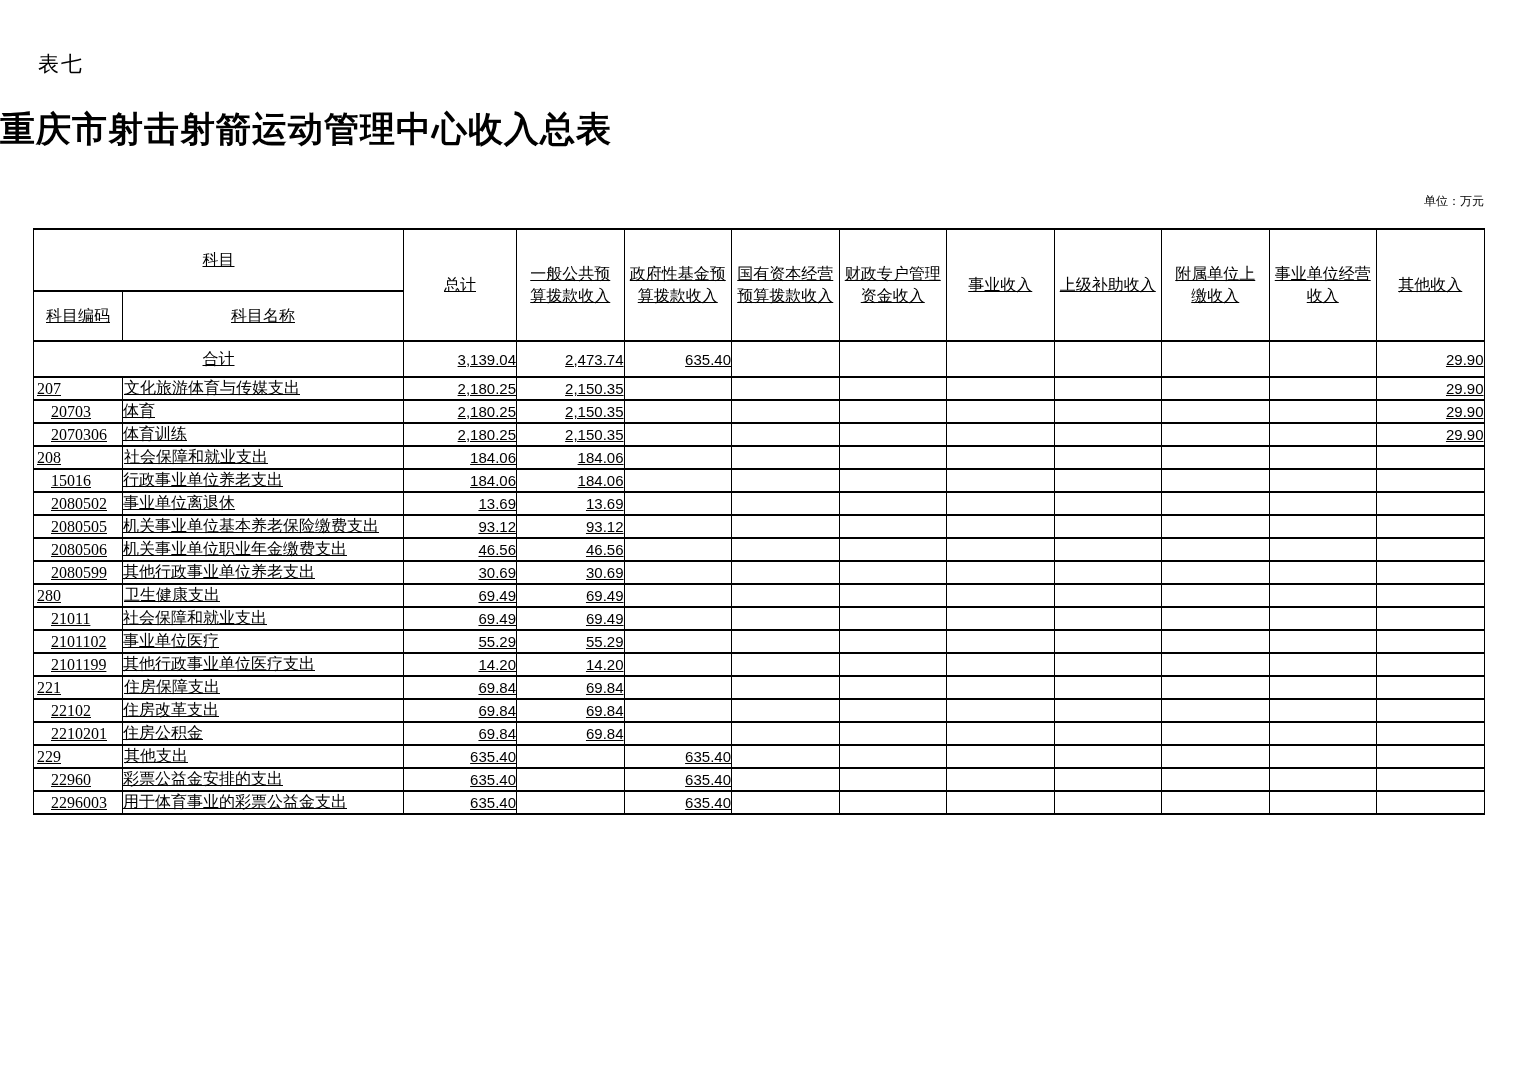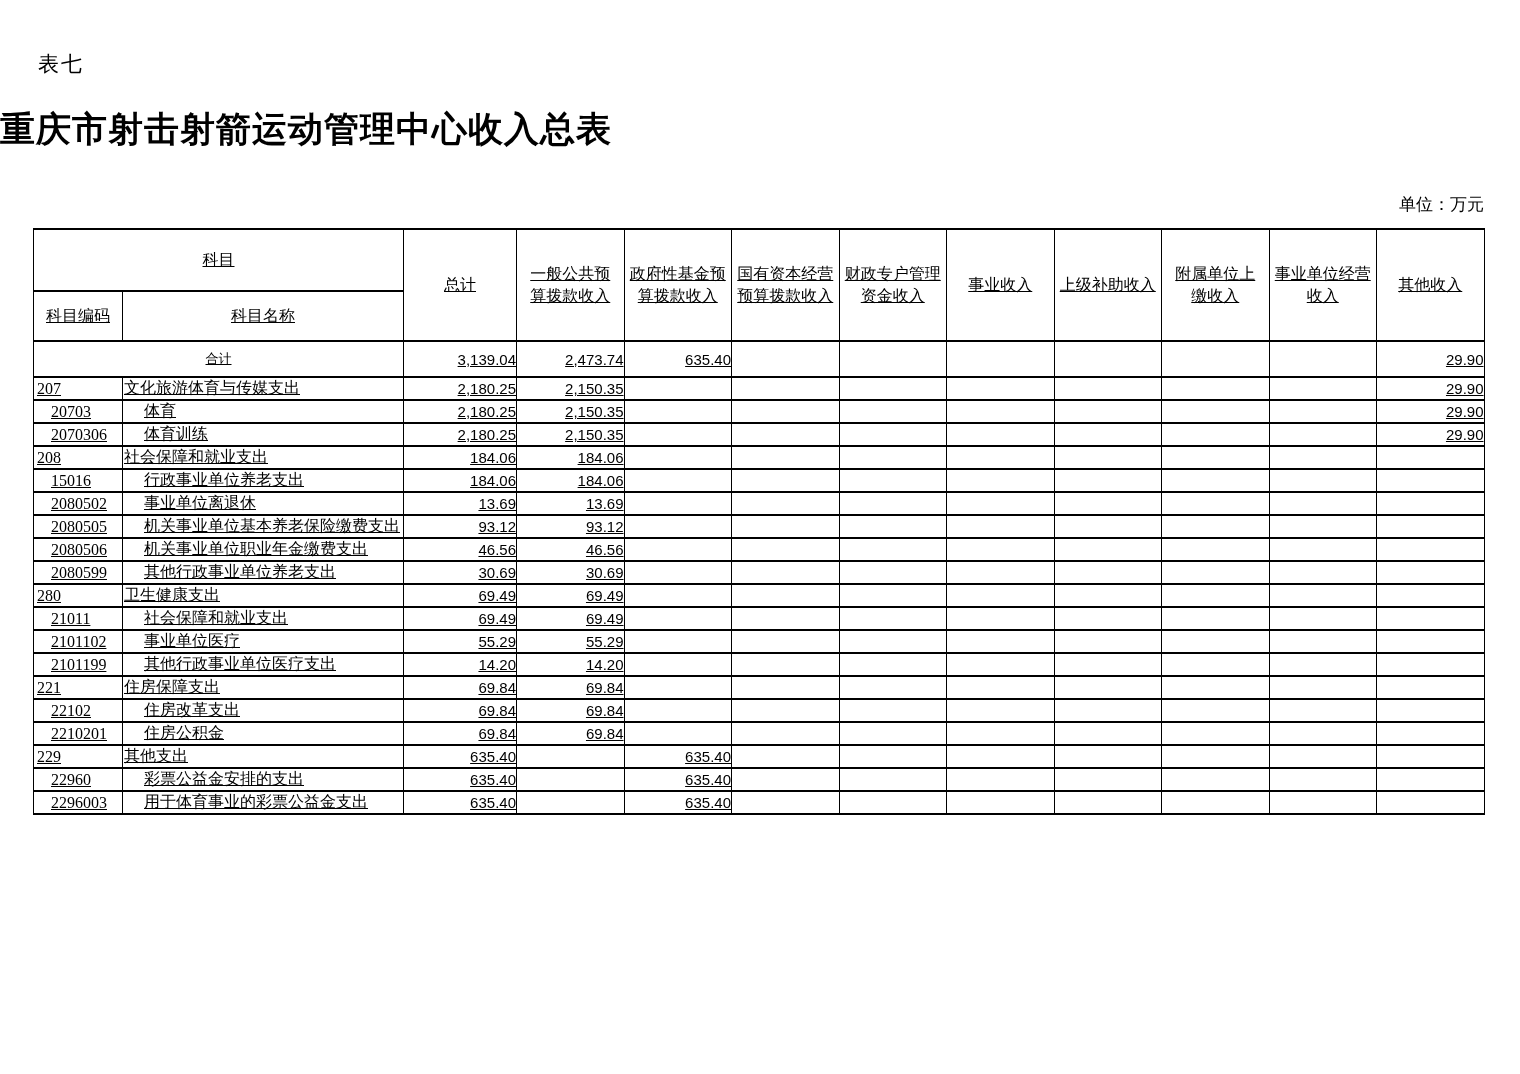--- a/index.html
+++ b/index.html
@@ -13,21 +13,21 @@
     position:absolute; left:38px; top:50px;
     font-size:21px; letter-spacing:2px;
   }
   .page-title {
     position:absolute; left:0; top:106px; width:100%;
     text-align:left; font-size:35px; font-weight:bold;
     letter-spacing:1px;
   }
   .unit-label {
     position:absolute; right:36px; top:193px;
-    font-size:17px;
+    font-size:12px;
   }
   table.income {
     position:absolute; left:33px; top:228px;
     width:1451px; table-layout:fixed;
     border-collapse:collapse;
     text-decoration:underline;
   }
   table.income td {
     border:1px solid #000;
     border-top-width:2px; border-bottom-width:2px;
@@ -48,25 +48,25 @@
     font-size:16px; text-align:left;
   }
   .name {
     font-family:"Liberation Serif", serif;
     font-size:16px; text-align:left;
   }
   .num {
     font-family:"Liberation Sans", sans-serif;
     font-size:15px; text-align:right; padding-right:4px;
   }
-  .total-label { font-size:13px; text-align:center; }
+  .total-label { font-size:16px; text-align:center; }
   .code.lvl1 { padding-left:3px; }
   .code.lvl2, .code.lvl3 { padding-left:17px; }
   .name.lvl1 { padding-left:1px; }
-  .name.lvl2, .name.lvl3 { padding-left:21px; }
+  .name.lvl2, .name.lvl3 { }
 </style>
 </head>
 <body>
 
 <div class="table-label">表七</div>
 <div class="page-title">重庆市射击射箭运动管理中心收入总表</div>
 <div class="unit-label">单位：万元</div>
 
 <table class="income">
   <colgroup>

